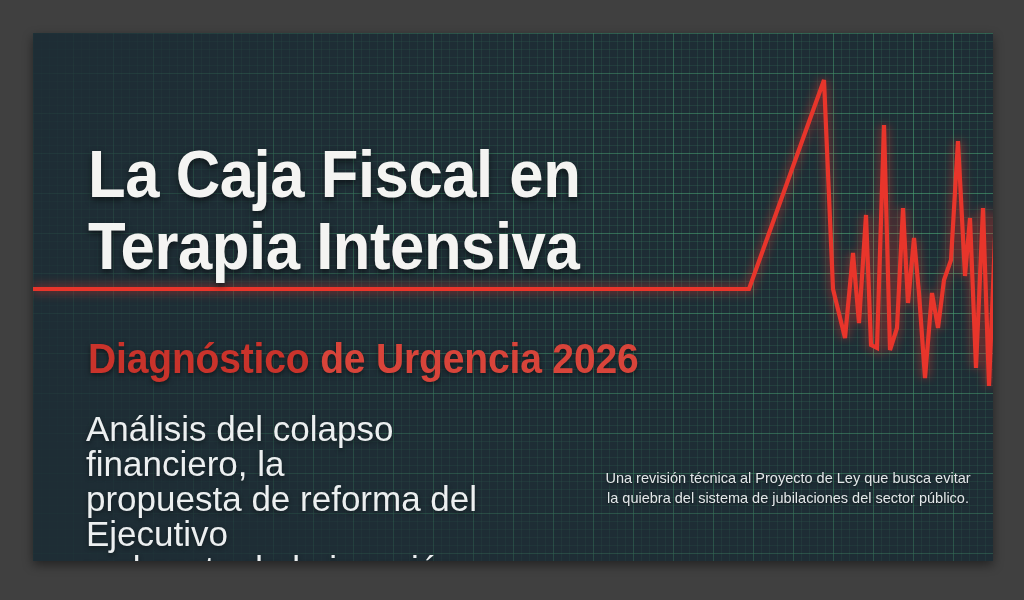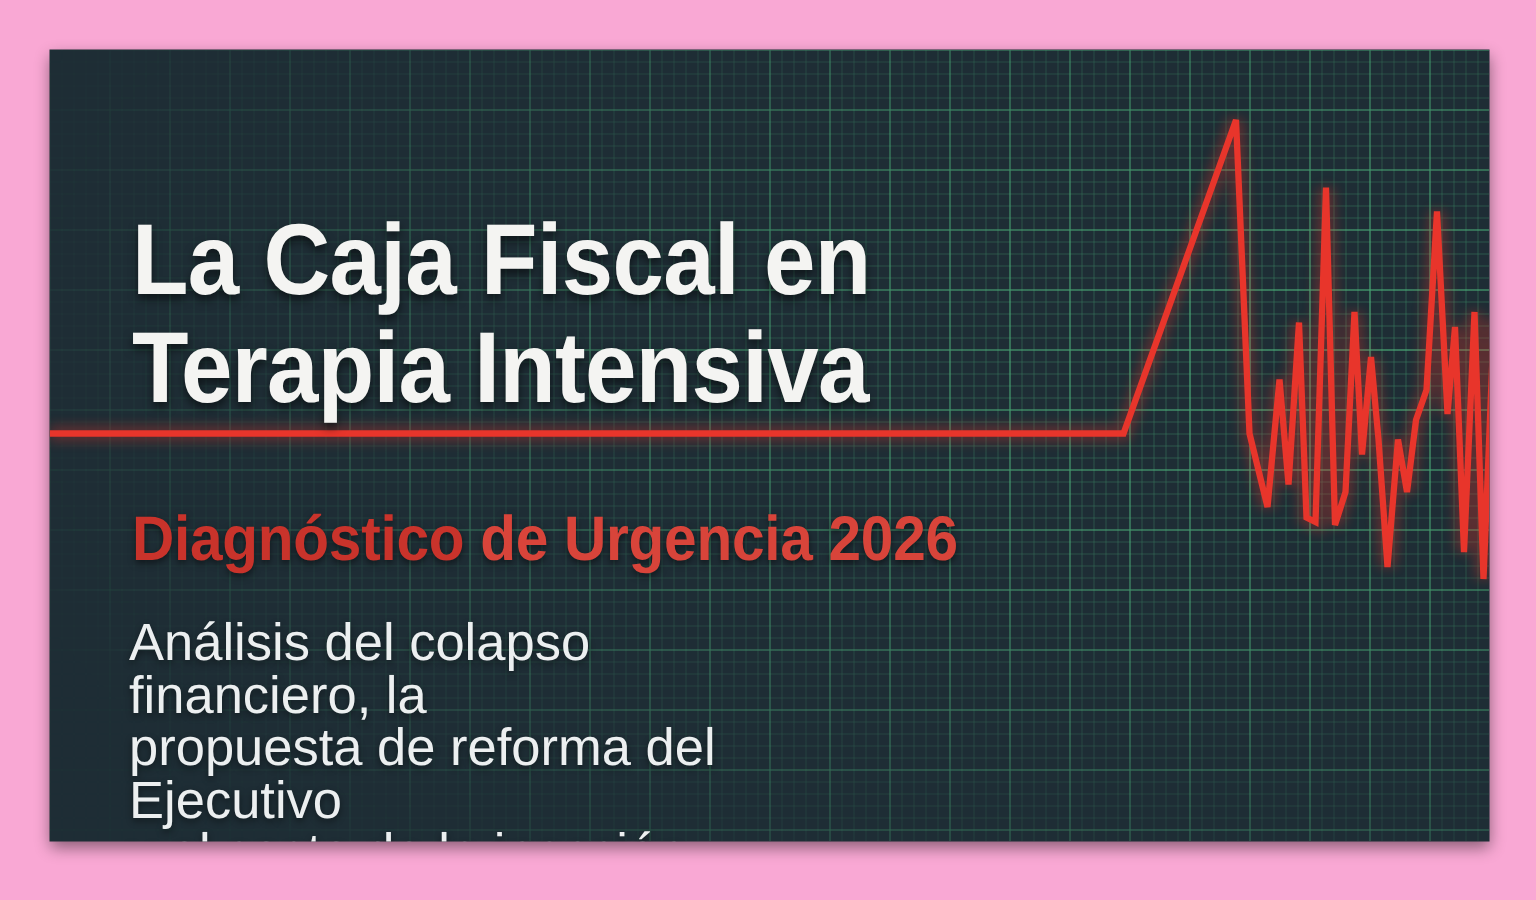--- a/index.html
+++ b/index.html
@@ -7,21 +7,21 @@
   html, body {
     width:1024px; height:600px;
     overflow:hidden;
     background:#cc3833;
     font-family:"Liberation Sans", sans-serif;
   }
 
   #poster {
     position:relative;
     width:1024px; height:600px;
-    background:#f9a8d4;
+    background:#404040;
   }
 
   
   #panel {
     position:absolute;
     left:33px; top:33px;
     width:960px; height:528px;
     background:#1e2d35;
     overflow:hidden;
     box-shadow:0 4px 10px rgba(0,0,0,.45);
@@ -153,16 +153,18 @@
 Terapia Intensiva</h1>
 
       <div class="kicker">
         <span class="strong">Diagnóstico</span><span class="light"> de Urgencia 2026</span>
       </div>
 
       <p class="lede">Análisis del colapso financiero, la
 propuesta de reforma del Ejecutivo
 y el costo de la inacción.</p>
 
+      <p class="caption">Una revisión técnica al Proyecto de Ley que busca evitar
+la quiebra del sistema de jubilaciones del sector público.</p>
 
     </div>
   </div>
 </div>
 
 </body></html>

